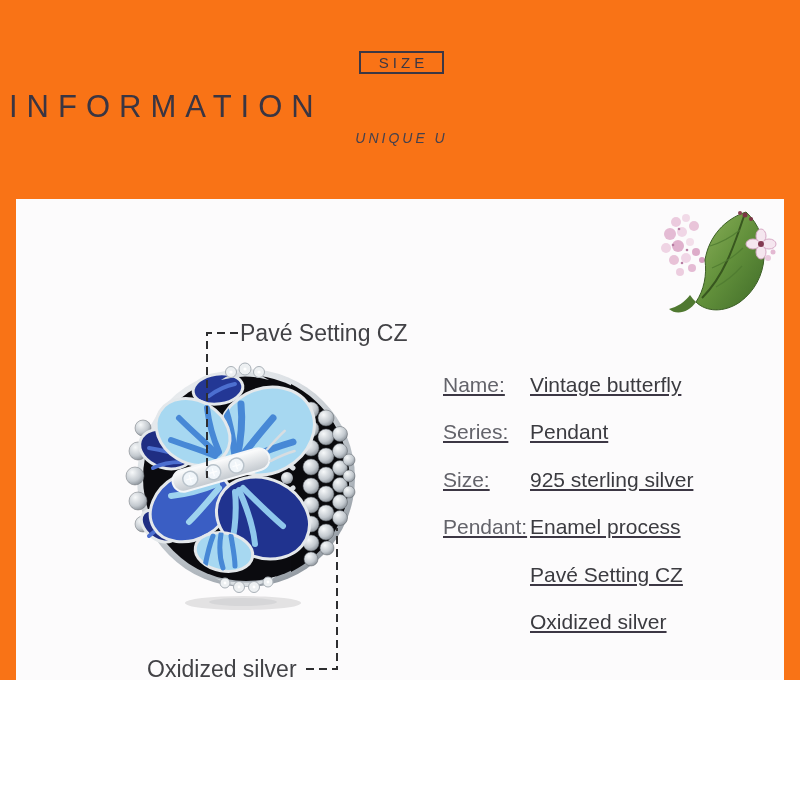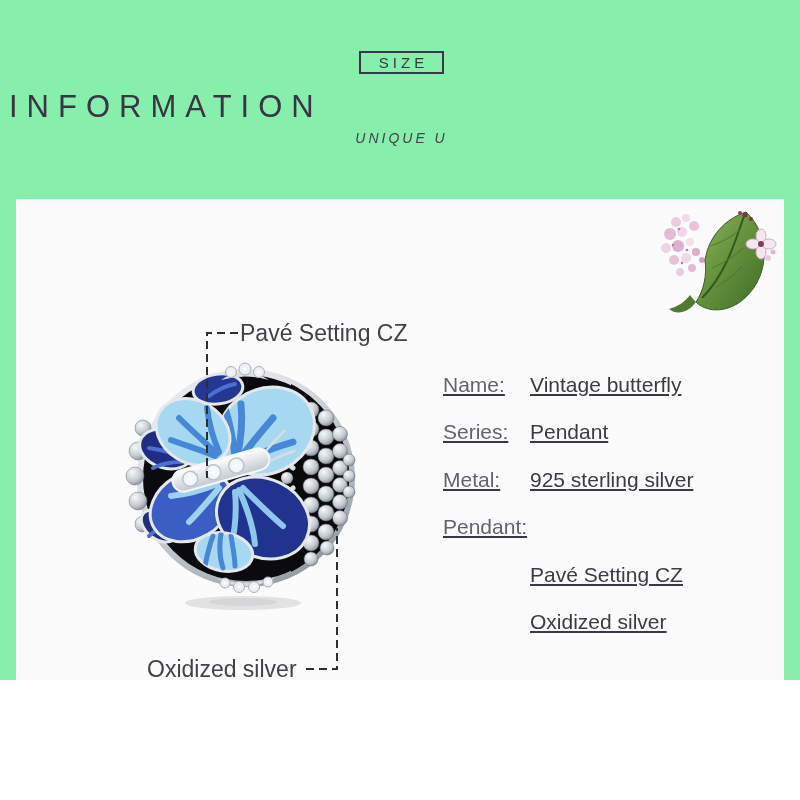--- a/index.html
+++ b/index.html
@@ -1,18 +1,18 @@
 <!DOCTYPE html>
 <html><head>
 <meta charset="utf-8">
 <style>
   html,body{margin:0;padding:0;}
   .stage{
     position:relative;width:800px;height:680px;overflow:hidden;
-    background:#86efac;
+    background:#f97316;
     font-family:"Liberation Sans", sans-serif;
     color:#3C3744;
   }
   
   .size-badge{
     position:absolute;left:359px;top:51px;width:81px;height:19px;
     border:2px solid #3C3744;
     display:flex;align-items:center;justify-content:center;
     font-size:15px;letter-spacing:4px;text-indent:4px;color:#3C3744;font-weight:500;
   }
@@ -313,25 +313,26 @@
     <div class="specs">
       <div class="spec-row">
         <span class="spec-label">Name:</span>
         <span class="spec-value">Vintage butterfly</span>
       </div>
       <div class="spec-row">
         <span class="spec-label">Series:</span>
         <span class="spec-value">Pendant</span>
       </div>
       <div class="spec-row">
-        <span class="spec-label">Metal:</span>
+        <span class="spec-label">Size:</span>
         <span class="spec-value">925 sterling silver</span>
       </div>
       <div class="spec-row">
         <span class="spec-label">Pendant:</span>
+        <span class="spec-value">Enamel process</span>
       </div>
       <div class="spec-row">
         <span class="spec-label"></span>
         <span class="spec-value">Pavé Setting CZ</span>
       </div>
       <div class="spec-row">
         <span class="spec-label"></span>
         <span class="spec-value">Oxidized silver</span>
       </div>
     </div>

